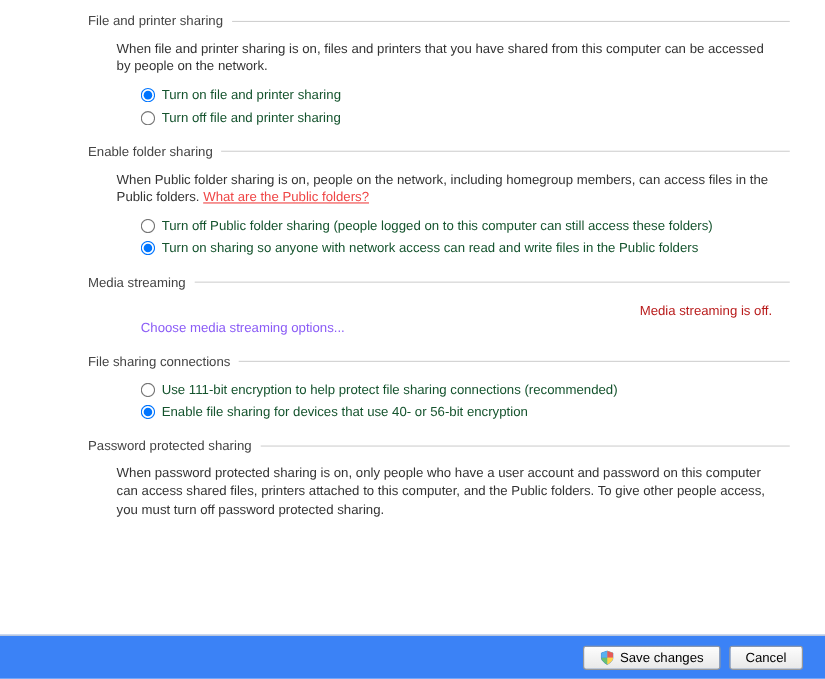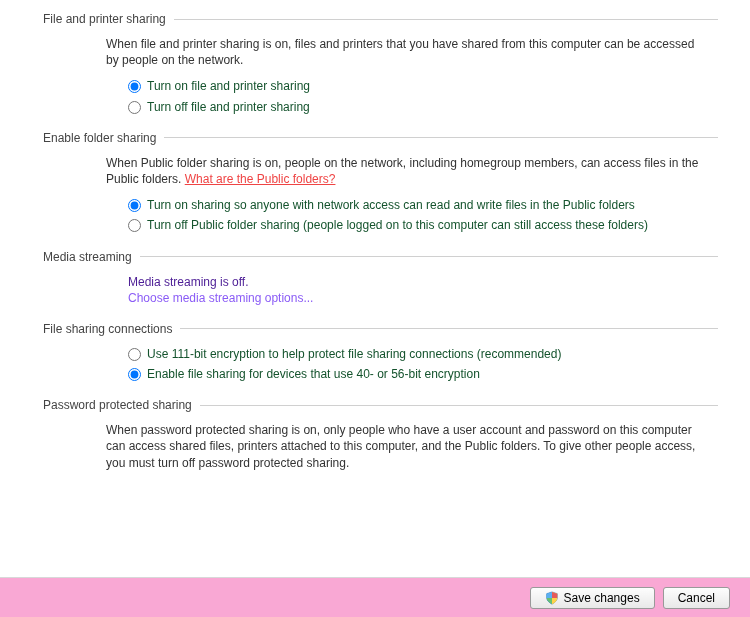--- a/index.html
+++ b/index.html
@@ -17,21 +17,21 @@
       padding: 12px 0 0 0;
       height: 577px;
       overflow: hidden;
     }
     .section {
       margin-bottom: 16px;
     }
     .section-header {
       display: flex;
       align-items: center;
-      margin-left: 43px;
+      margin-left: 80px;
       margin-right: 32px;
       margin-bottom: 10px;
     }
     .section-title {
       color: #444;
       font-size: 12px;
       white-space: nowrap;
       padding-right: 8px;
     }
     .section-rule {
@@ -69,34 +69,35 @@
     .radio-row label {
       color: #14532d;
       cursor: pointer;
     }
     .info-block {
       margin-left: 128px;
       margin-right: 48px;
       line-height: 1.35;
     }
     .info-block .status {
-      color: #4c1d95;
+      color: #b91c1c;
+      text-align: right;
     }
     .info-block a {
       color: #8b5cf6;
       text-decoration: none;
       cursor: pointer;
     }
     .button-bar {
       position: absolute;
       bottom: 0;
       left: 0;
       right: 0;
       height: 40px;
-      background: #f9a8d4;
+      background: #3b82f6;
       border-top: 1px solid #d8d8d8;
       display: flex;
       justify-content: flex-end;
       align-items: center;
       padding-right: 20px;
       gap: 8px;
     }
     .btn {
       font-family: inherit;
       font-size: 12px;
@@ -143,26 +144,26 @@
   <div class="section">
     <div class="section-header">
       <span class="section-title">Enable folder sharing</span>
       <div class="section-rule"></div>
     </div>
     <p class="description">
       <span>When Public folder sharing is on, people on the network, including homegroup members, can access files in the Public folders. </span><a>What are the Public folders?</a>
     </p>
     <div class="radio-group">
       <div class="radio-row">
+        <input type="radio" name="pfshare" id="pf-off" style="">
+        <label for="pf-off">Turn off Public folder sharing (people logged on to this computer can still access these folders)</label>
+      </div>
+      <div class="radio-row">
         <input type="radio" name="pfshare" id="pf-on" checked="" style="">
         <label for="pf-on">Turn on sharing so anyone with network access can read and write files in the Public folders</label>
-      </div>
-      <div class="radio-row">
-        <input type="radio" name="pfshare" id="pf-off" style="">
-        <label for="pf-off">Turn off Public folder sharing (people logged on to this computer can still access these folders)</label>
       </div>
     </div>
   </div>
 
   <div class="section">
     <div class="section-header">
       <span class="section-title">Media streaming</span>
       <div class="section-rule"></div>
     </div>
     <div class="info-block">

